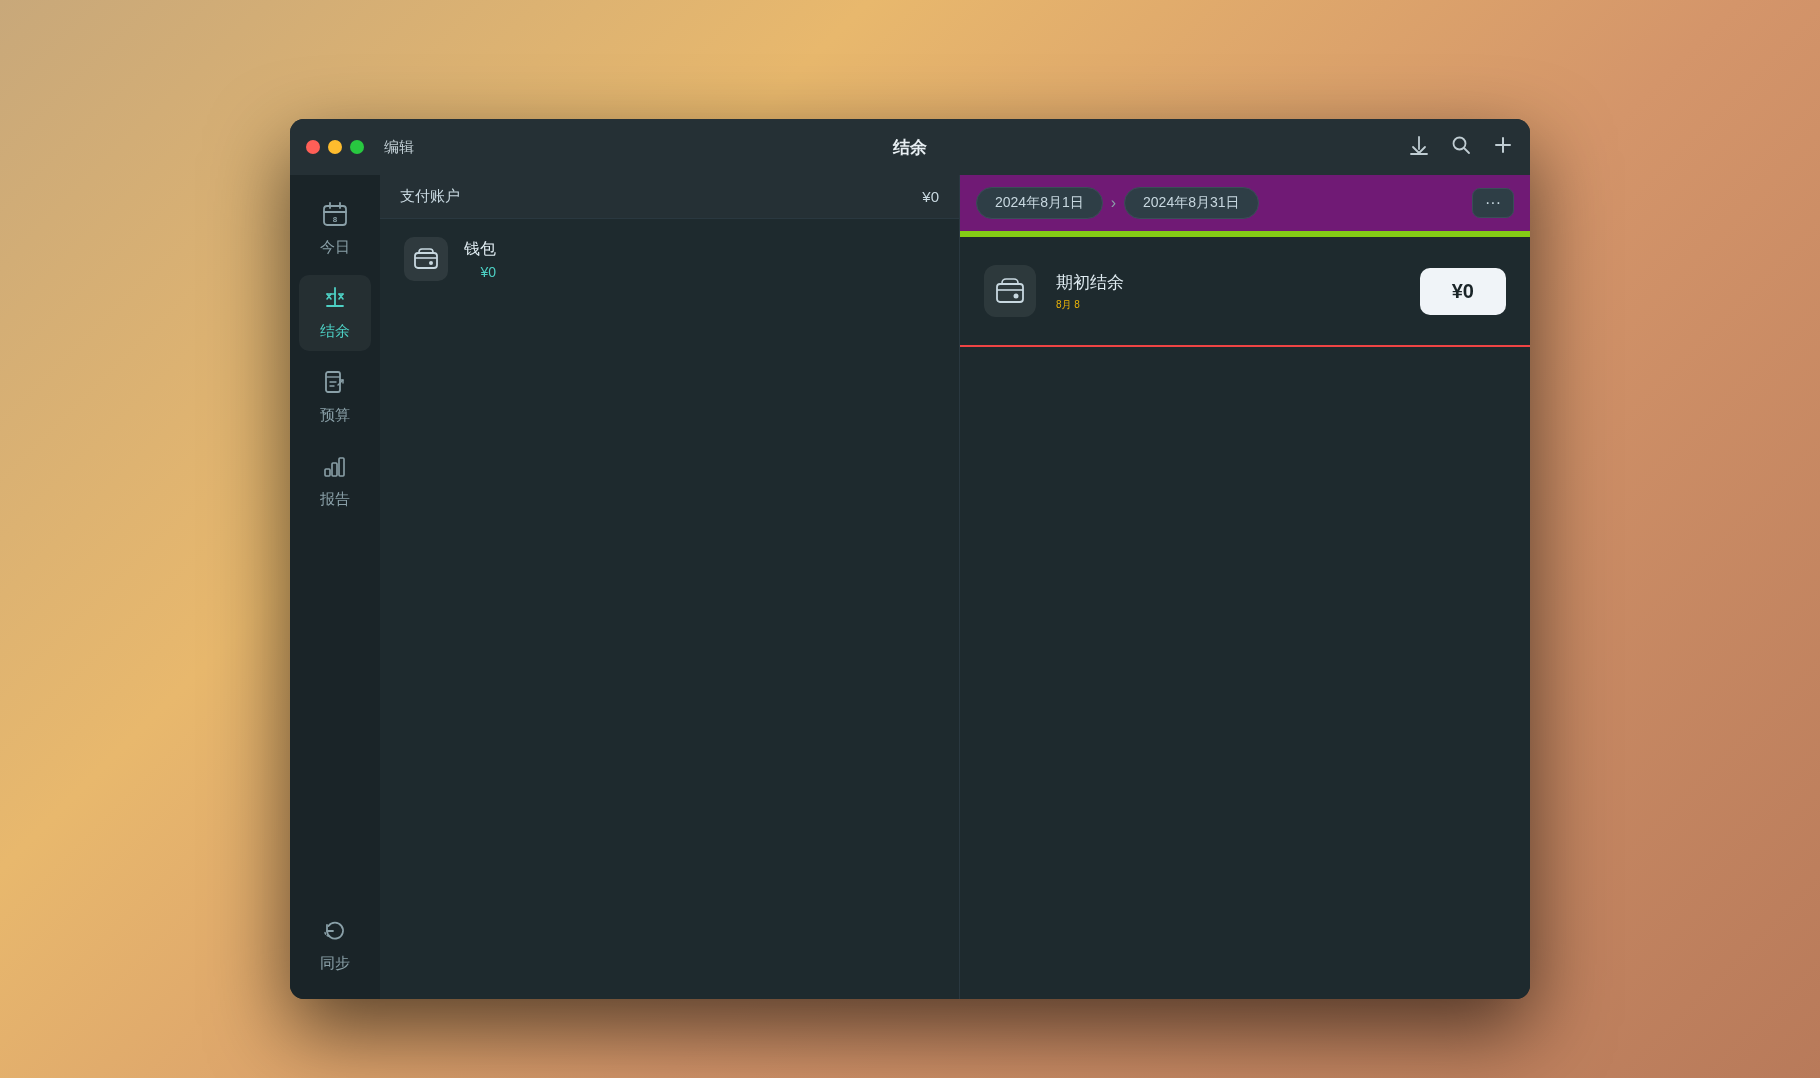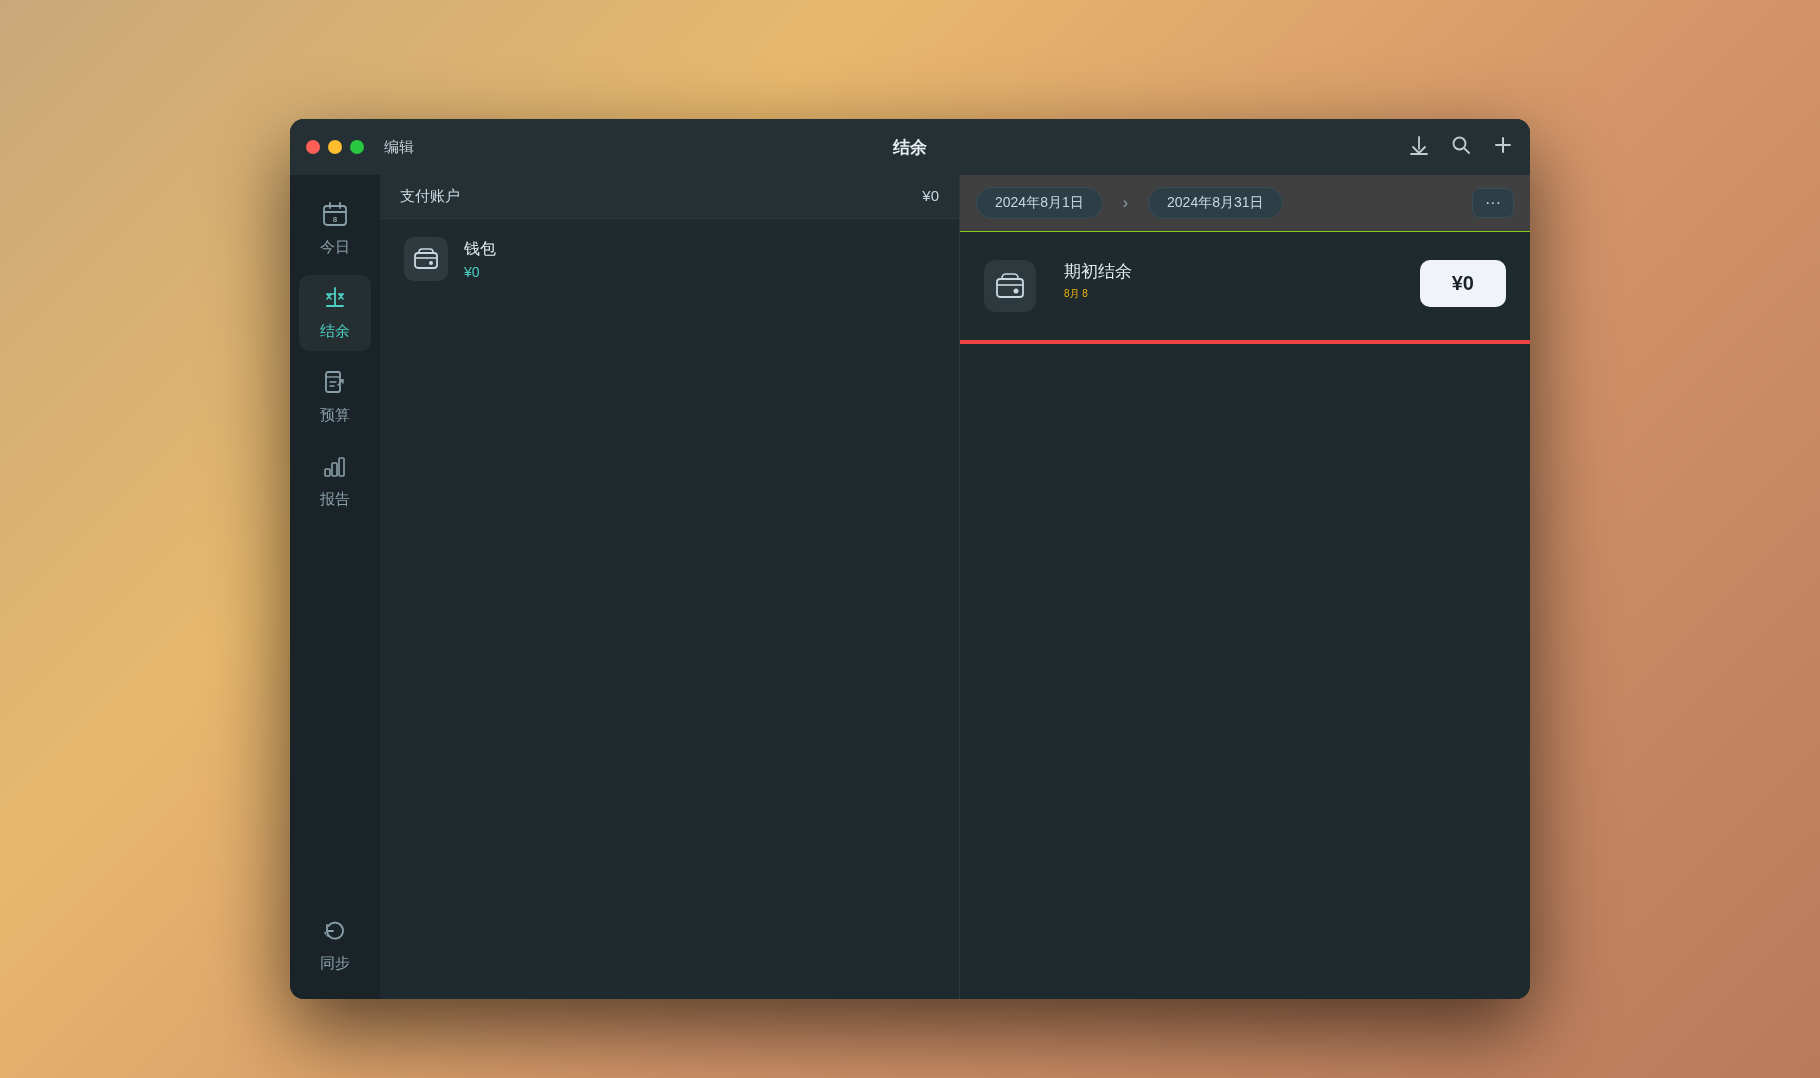--- a/index.html
+++ b/index.html
@@ -148,20 +148,21 @@
     
     .left-panel {
       width: 580px;
       border-right: 1px solid #2a3840;
       display: flex;
       flex-direction: column;
     }
 
     .panel-header {
       display: flex;
+      align-items: center;
       justify-content: space-between;
       padding: 12px 20px;
       background: #253035;
       border-bottom: 1px solid #2a3840;
     }
 
     .panel-header-title {
       color: #c8d8e0;
       font-size: 15px;
     }
@@ -188,20 +189,21 @@
       align-items: center;
       justify-content: center;
       font-size: 22px;
       color: #c8d8e0;
     }
 
     .account-info {
       display: flex;
       flex-direction: column;
       gap: 4px;
+      align-items: flex-end;
     }
 
     .account-name {
       color: #e0ecf2;
       font-size: 16px;
       font-weight: 500;
     }
 
     .account-balance {
       color: #4dd0c4;
@@ -212,23 +214,23 @@
     .right-panel {
       flex: 1;
       display: flex;
       flex-direction: column;
     }
 
     .date-header {
       display: flex;
       align-items: center;
       padding: 12px 16px;
-      background: #404040;
-      border-bottom: 1px solid #84cc16;
-      gap: 20px;
+      background: #701a75;
+      border-bottom: 6px solid #84cc16;
+      gap: 8px;
     }
 
     .date-pill {
       background: #2e3e46;
       border: 1px solid #3a4e58;
       border-radius: 20px;
       padding: 6px 18px;
       color: #c8d8e0;
       font-size: 14px;
       cursor: pointer;
@@ -245,24 +247,24 @@
       border: 1px solid #3a4e58;
       border-radius: 8px;
       padding: 5px 12px;
       color: #c8d8e0;
       font-size: 16px;
       cursor: pointer;
     }
 
     .balance-section {
       display: flex;
-      align-items: flex-start;
+      align-items: center;
       padding: 28px 24px;
-      gap: 28px;
-      border-bottom: 4px solid #ef4444;
+      gap: 20px;
+      border-bottom: 2px solid #ef4444;
     }
 
     .balance-icon {
       width: 52px;
       height: 52px;
       background: rgba(255,255,255,0.07);
       border-radius: 12px;
       display: flex;
       align-items: center;
       justify-content: center;

